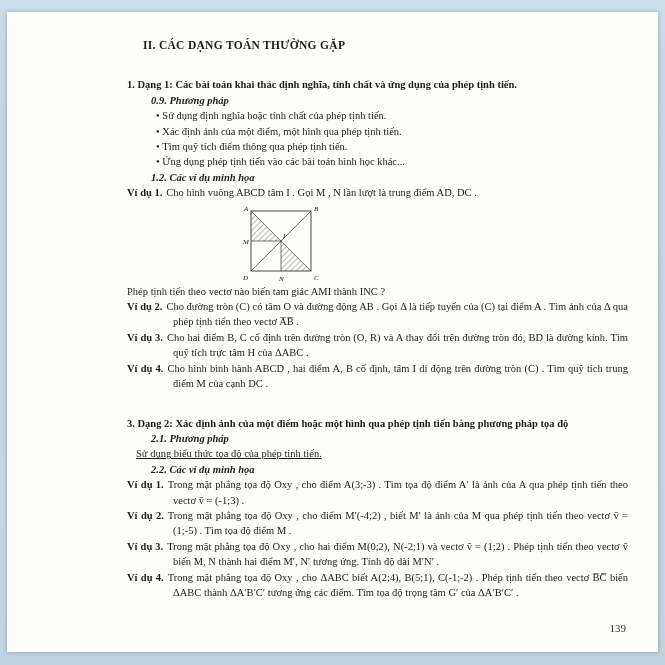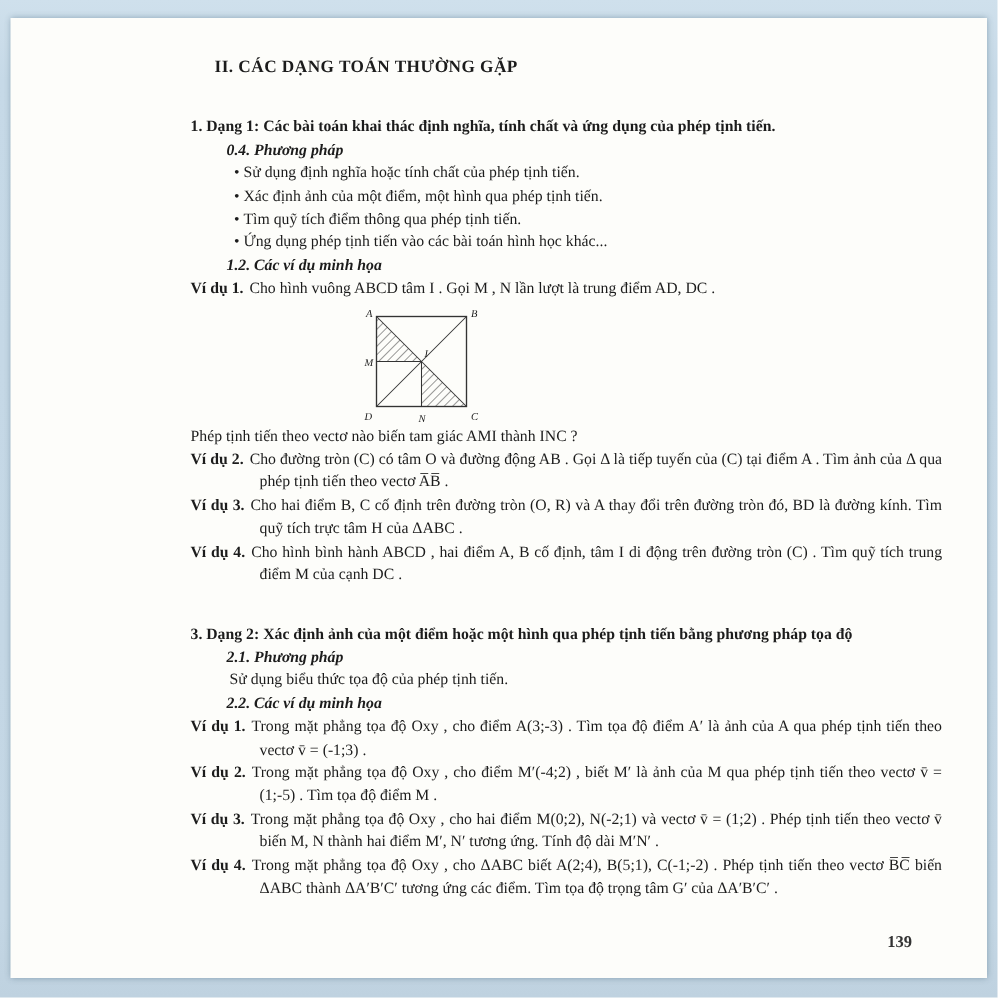--- a/index.html
+++ b/index.html
@@ -34,43 +34,42 @@
   .sub-heading { font-weight:bold; font-style:italic; margin-left:24px; }
   .bullets { margin-left:29px; }
   .bullet::before { content:"\2022\00a0"; }
   .ex {
     margin-left:0;
     padding-left:46px;
     text-indent:-46px;
     text-align:justify;
   }
   .ex-label { font-weight:bold; margin-right:4px; }
-  .plain-line { margin-left:26px; }
+  .plain-line { margin-left:9px;text-decoration:underline; }
   .question { margin-top:1px; }
   .figure-wrap { margin:2px 0 1px 112px; height:80px; }
   .figure-wrap svg { width:84px; height:80px; }
   .fig-label { font-size:7px; font-style:italic; fill:#222; }
   .page-number {
     position:absolute;
-    right:50px; bottom:16px;
+    right:32px; bottom:16px;
     font-size:11px;
     color:#333;
-    font-weight:bold;
   }
 </style>
 </head>
 <body>
 
 <div class="photo">
   <div class="page">
 
     <h1 class="heading">II. CÁC DẠNG TOÁN THƯỜNG GẶP</h1>
 
     <p class="dang-title">1. Dạng 1: Các bài toán khai thác định nghĩa, tính chất và ứng dụng của phép tịnh tiến.</p>
-    <p class="sub-heading">0.4. Phương pháp</p>
+    <p class="sub-heading">0.9. Phương pháp</p>
 
     <div class="bullets">
       <p class="bullet">Sử dụng định nghĩa hoặc tính chất của phép tịnh tiến.</p>
       <p class="bullet">Xác định ảnh của một điểm, một hình qua phép tịnh tiến.</p>
       <p class="bullet">Tìm quỹ tích điểm thông qua phép tịnh tiến.</p>
       <p class="bullet">Ứng dụng phép tịnh tiến vào các bài toán hình học khác...</p>
     </div>
 
     <p class="sub-heading">1.2. Các ví dụ minh họa</p>
 

